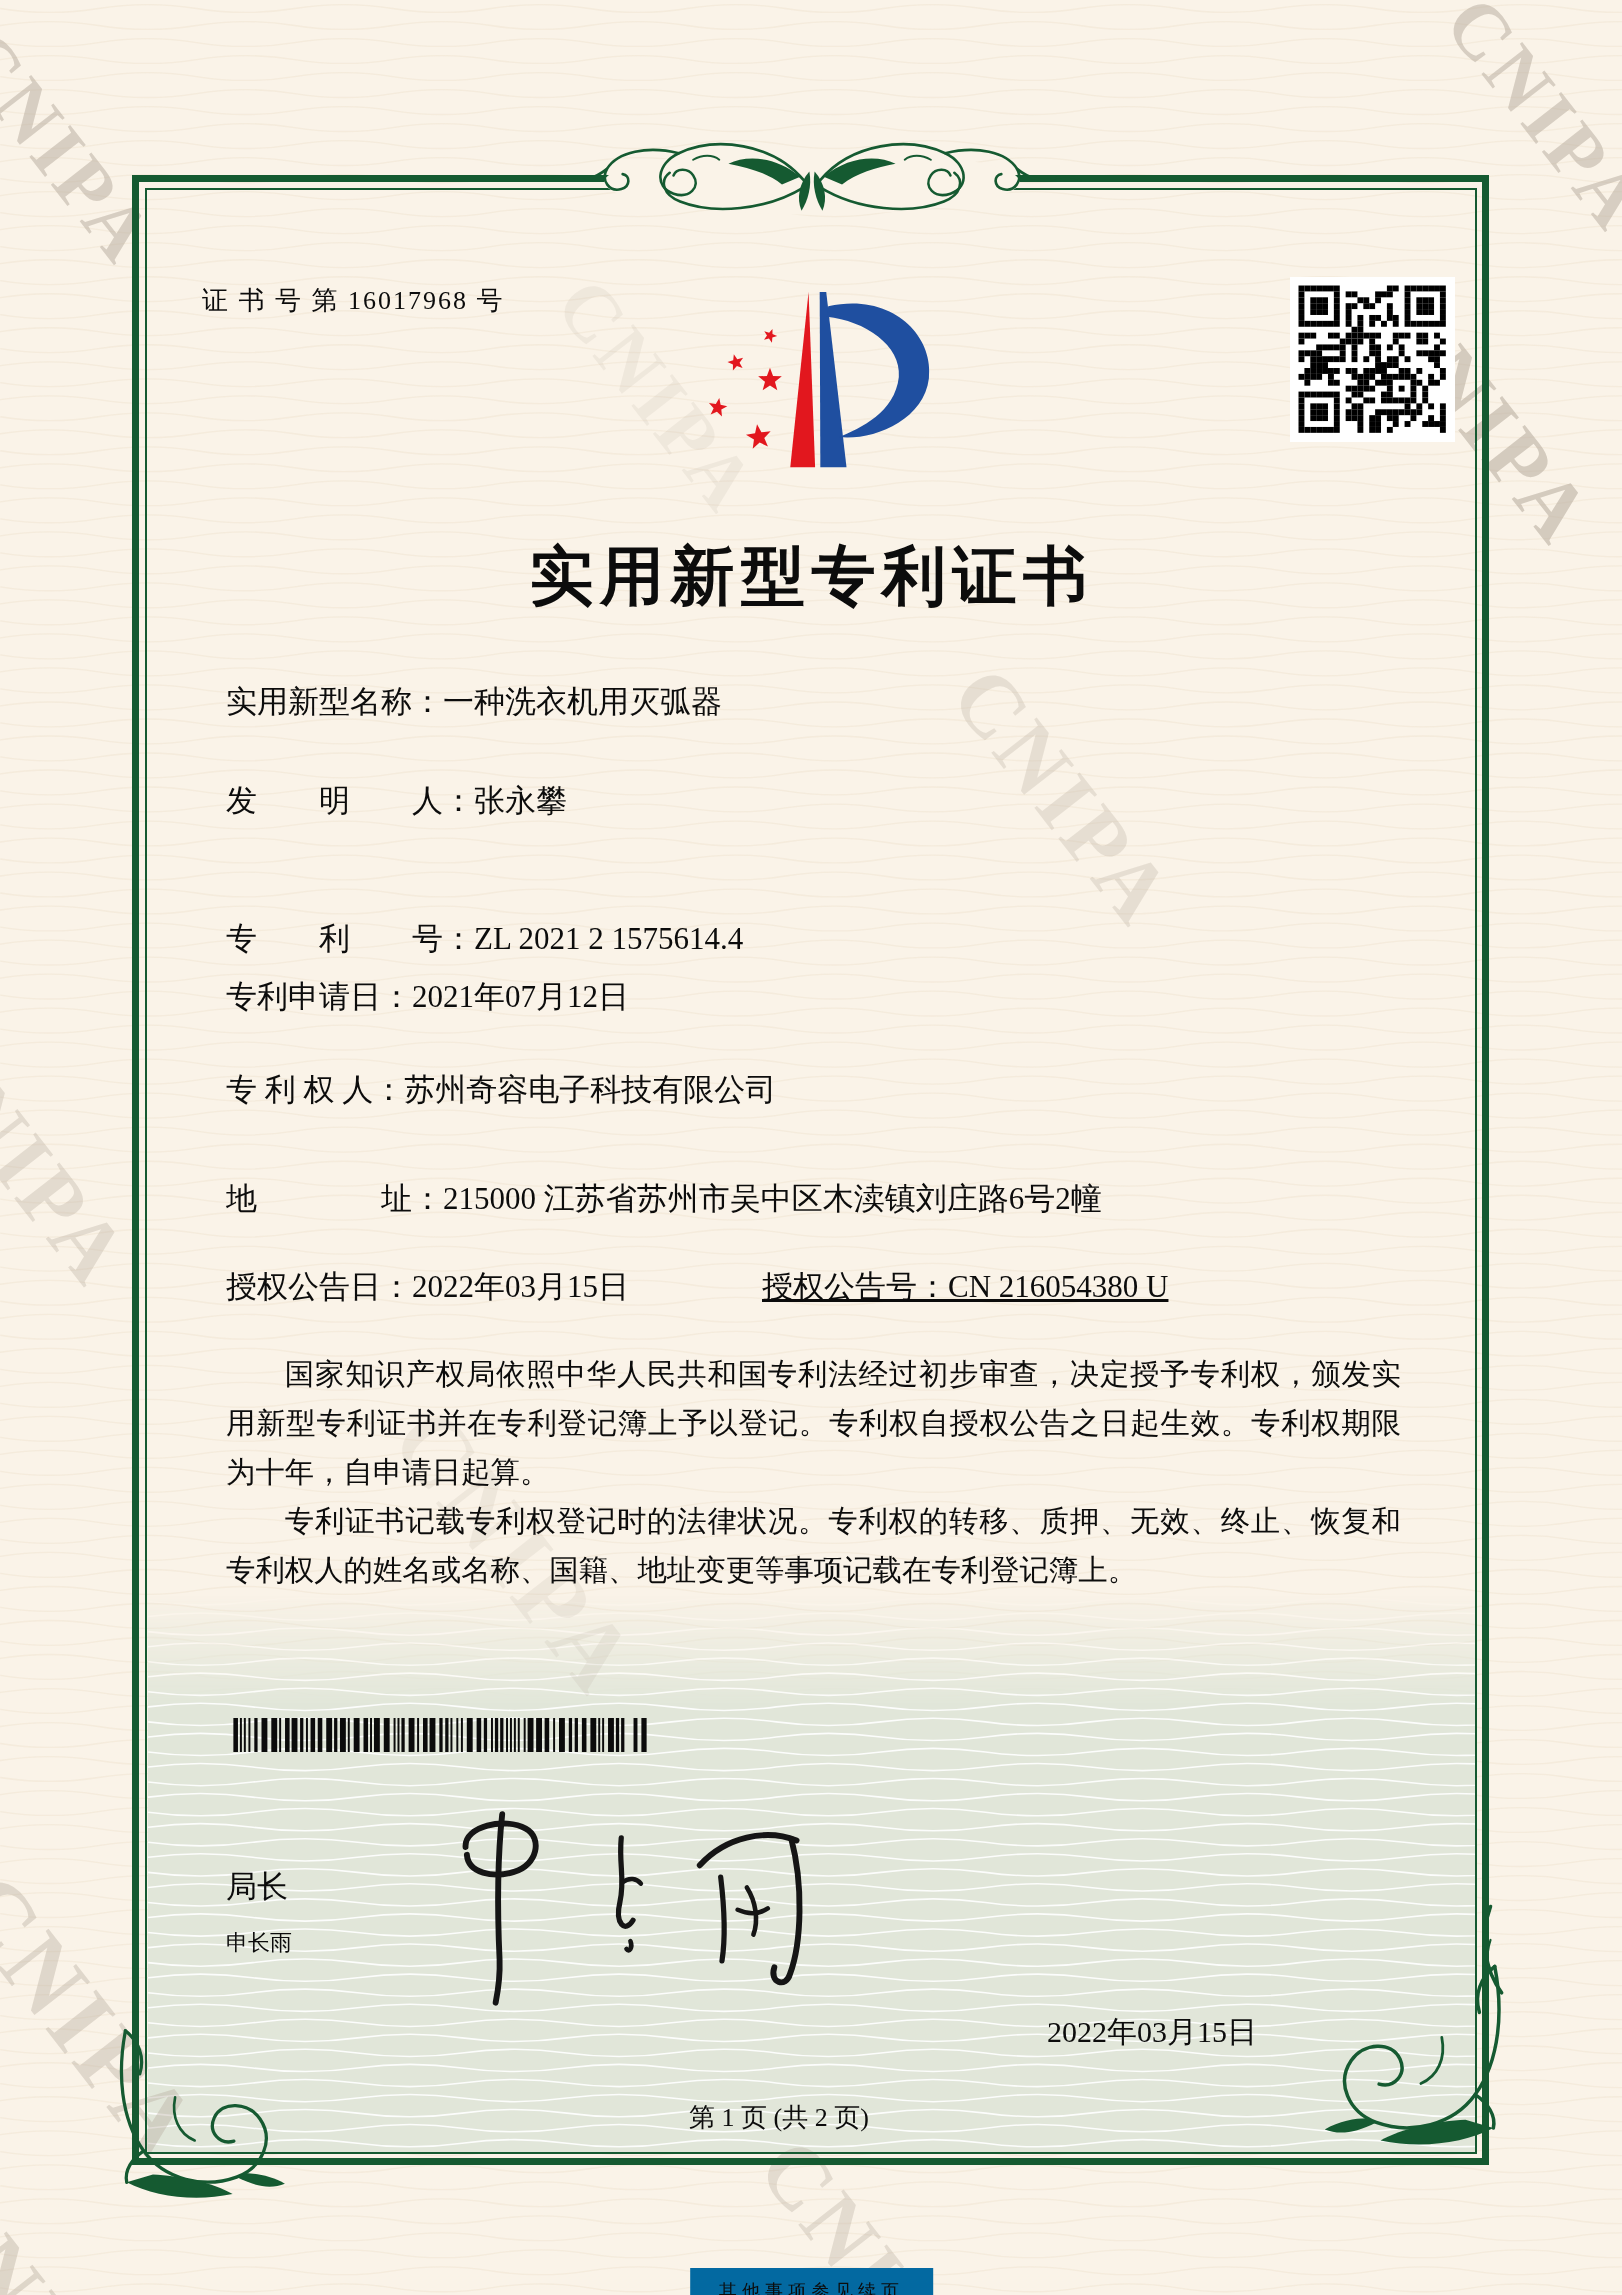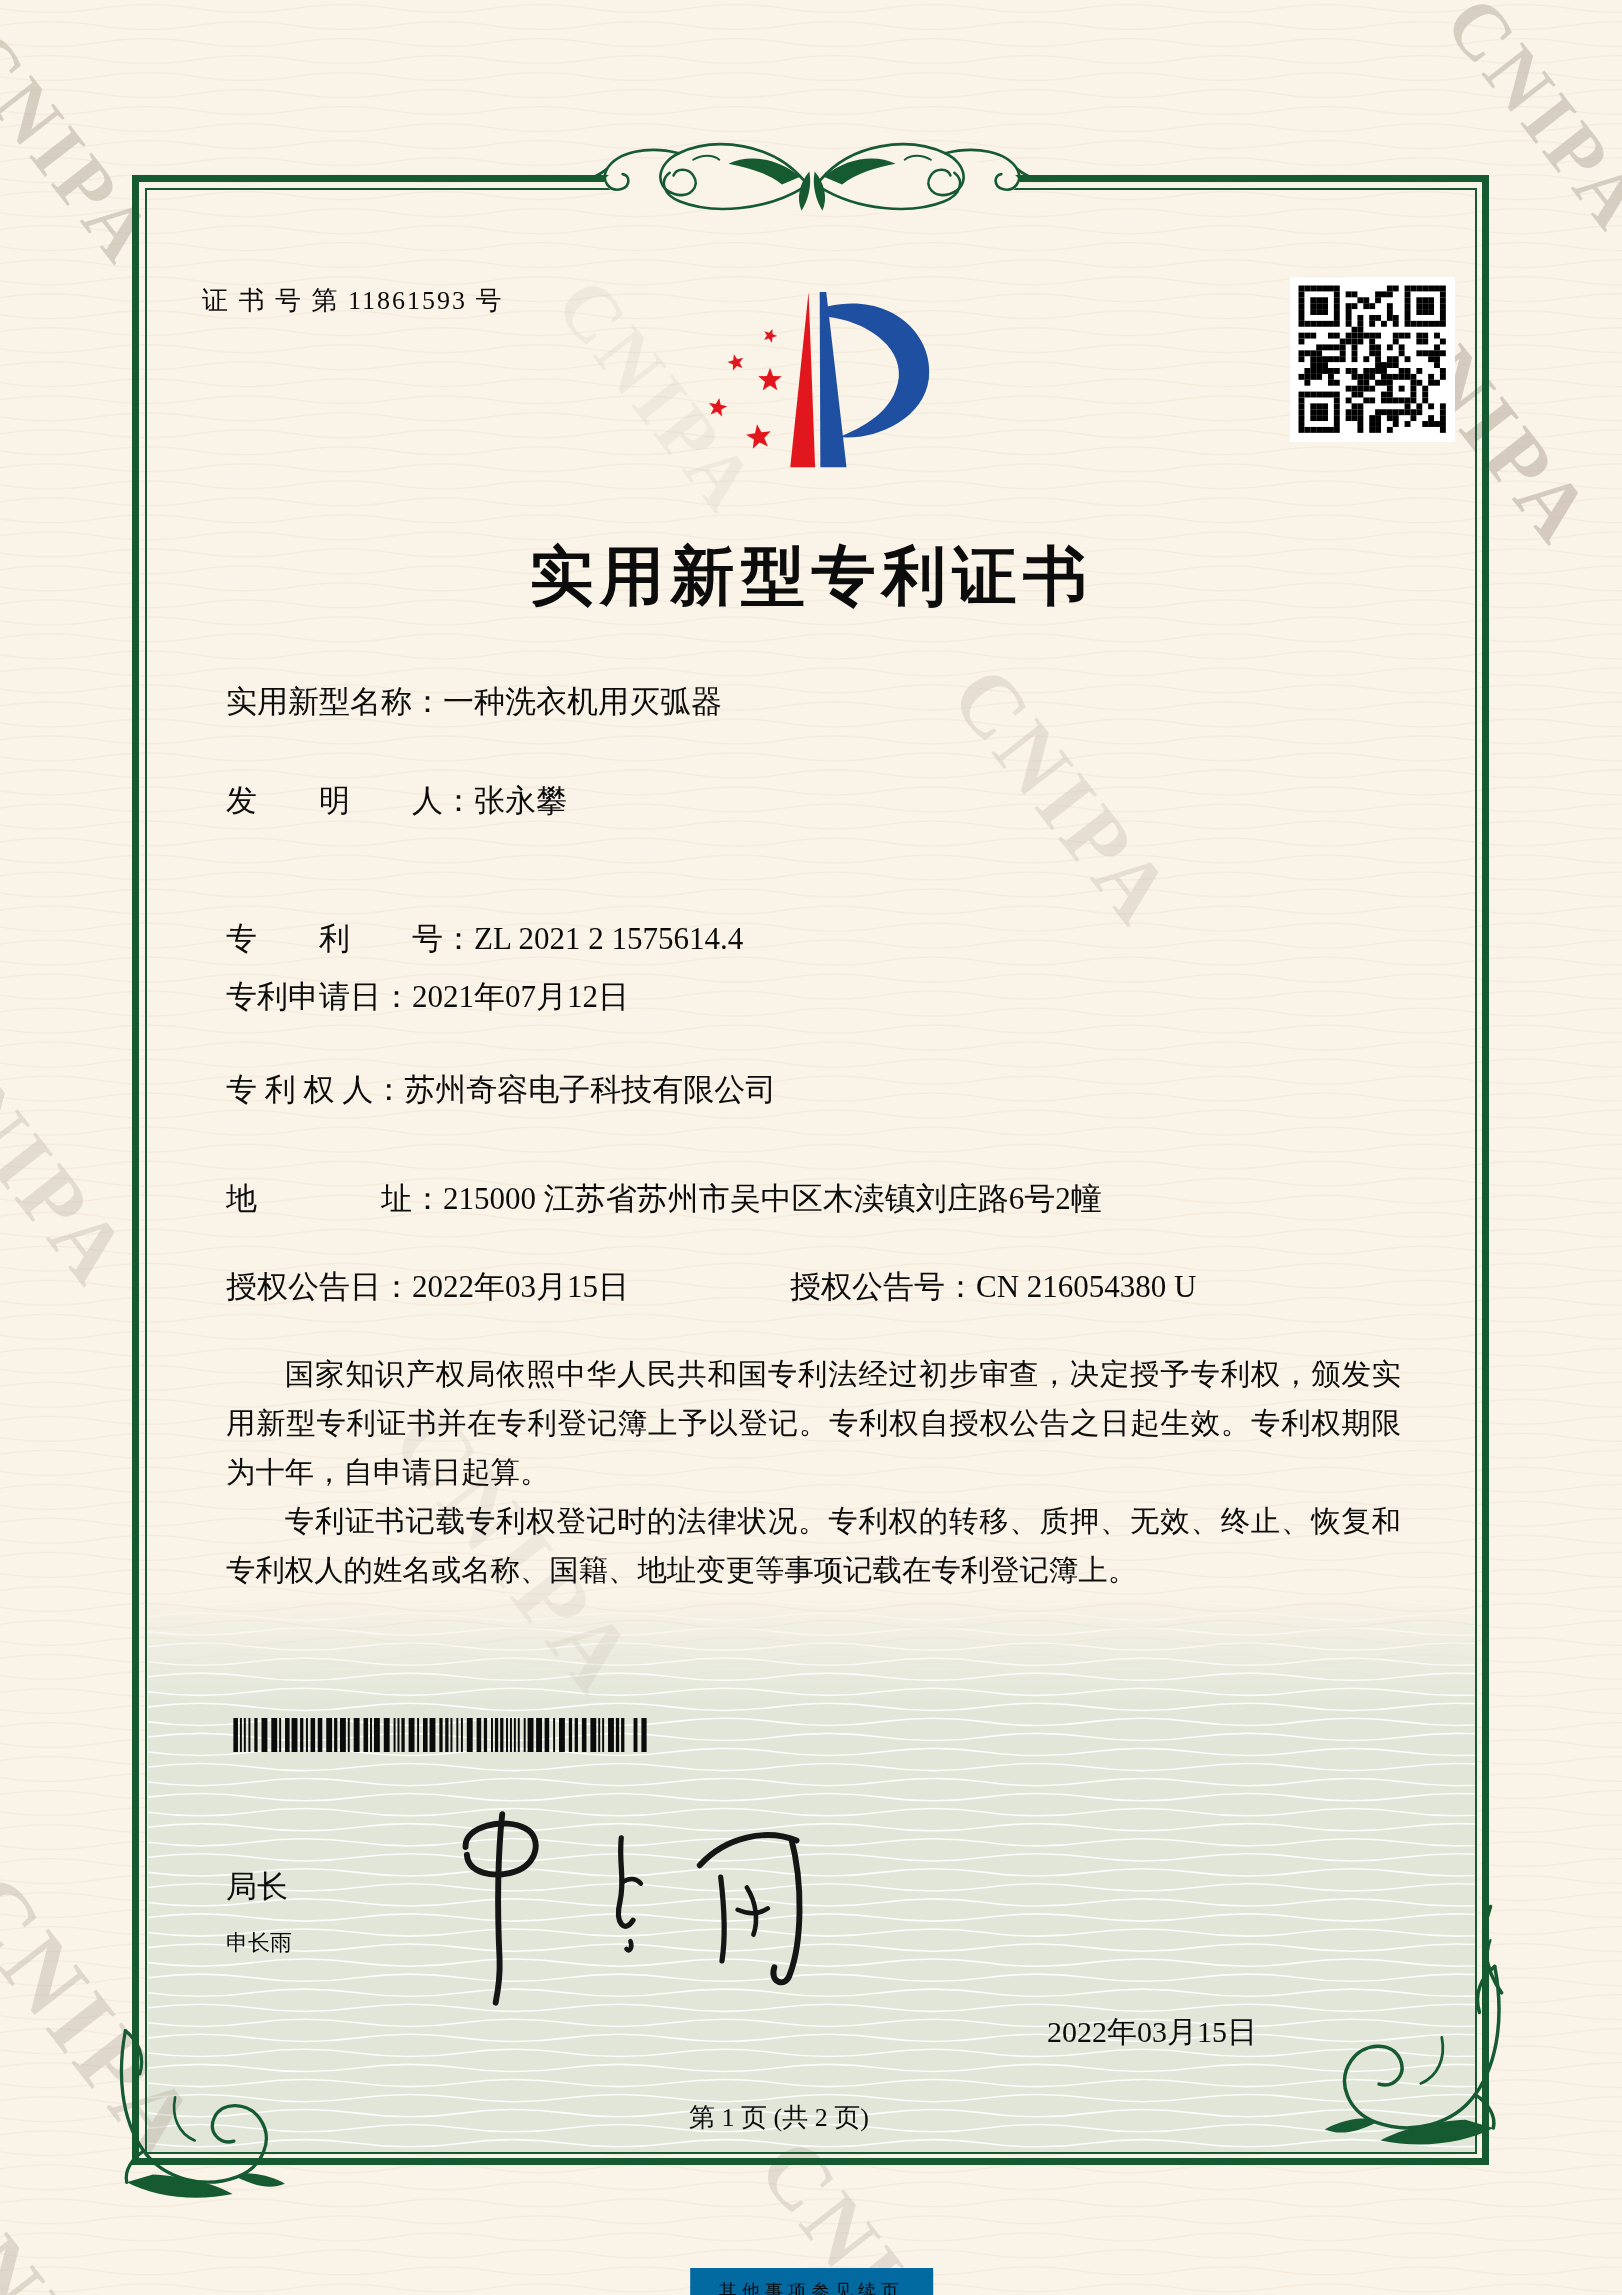--- a/index.html
+++ b/index.html
@@ -40,21 +40,21 @@
   
   .content{z-index:4;}
   #cert-no{left:202px;top:283px;font-size:26px;letter-spacing:2px;}
   #logo{left:700px;top:272px;}
   #qr-box{left:1290px;top:277px;width:165px;height:165px;background:#ffffff;}
   #page-title{
     left:0;top:489px;width:1623px;text-align:center;
     font-size:64px;font-weight:bold;letter-spacing:6.5px;margin-top:44px;
   }
   .row{left:226px;font-size:31px;white-space:nowrap;}
-  .row .col2{position:absolute;left:564px;top:0;white-space:nowrap;}
+  .row .col2{position:absolute;left:536px;top:0;white-space:nowrap;text-decoration:underline;}
   #body-text{
     left:226px;top:1350px;width:1175px;
     font-size:29.4px;line-height:49px;text-align:justify;
   }
   #body-text p{margin:0;text-indent:2em;}
   #barcode-box{left:233px;top:1718px;width:414px;height:34px;}
   #signer-title{left:226px;top:1866px;font-size:31px;text-align:center;}
   #signer-name{left:226px;top:1928px;font-size:22px;}
   #signature{left:425px;top:1805px;}
   #issue-date{left:949px;top:2012px;width:406px;text-align:center;font-size:30px;}
@@ -306,21 +306,21 @@
 <g stroke="#155a31" fill="none" stroke-width="5" stroke-linecap="round" transform="translate(300,80) scale(-1,1)">
     <path d="M42,18 C30,80 34,152 70,202 C102,246 162,260 212,242 C252,227 270,185 248,153 C230,127 190,125 178,151 C168,173 186,193 208,187"></path>
     <path d="M42,18 C62,34 72,58 64,84"></path>
     <path d="M70,202 C52,214 40,232 44,250"></path>
     <path d="M118,120 C112,150 124,176 148,186" stroke-width="4"></path>
     <path d="M44,250 C86,272 148,280 206,268 C176,250 124,240 84,238 Z" fill="#155a31" stroke="none"></path>
     <path d="M212,242 C244,258 266,260 286,252 C266,240 242,236 226,236 Z" fill="#155a31" stroke="none"></path>
   </g>
   </svg>
 
-<div class="abs content" id="cert-no">证 书 号 第 11861593 号</div>
+<div class="abs content" id="cert-no">证 书 号 第 16017968 号</div>
 
 <svg class="abs content" id="logo" width="242" height="200" viewBox="0 0 370 305">
   <g id="logo-stars">
       <polygon points="110.8,86.7 110.8,94.4 118.0,97.4 110.6,99.8 110.0,107.6 105.4,101.3 97.9,103.1 102.4,96.8 98.3,90.2 105.7,92.6" fill="#e2171e"></polygon>
       <polygon points="51.7,125.4 57.0,132.9 65.9,130.9 60.5,138.3 65.1,146.2 56.4,143.3 50.3,150.1 50.4,141.0 42.0,137.3 50.8,134.6" fill="#e2171e"></polygon>
       <polygon points="107.0,146.0 111.7,158.5 125.1,159.1 114.6,167.5 118.2,180.4 107.0,173.0 95.8,180.4 99.4,167.5 88.9,159.1 102.3,158.5" fill="#e2171e"></polygon>
       <polygon points="29.5,192.2 31.5,202.6 41.8,204.8 32.6,209.9 33.6,220.5 25.9,213.2 16.3,217.5 20.8,207.9 13.7,200.0 24.2,201.4" fill="#e2171e"></polygon>
       <polygon points="87.2,232.2 93.9,244.6 108.0,243.2 98.3,253.5 103.9,266.4 91.2,260.3 80.6,269.7 82.5,255.7 70.3,248.5 84.2,246.0" fill="#e2171e"></polygon>
     </g>
   <path d="M166,30 L138,298 L176,298 Z" fill="#e2171e"></path>

